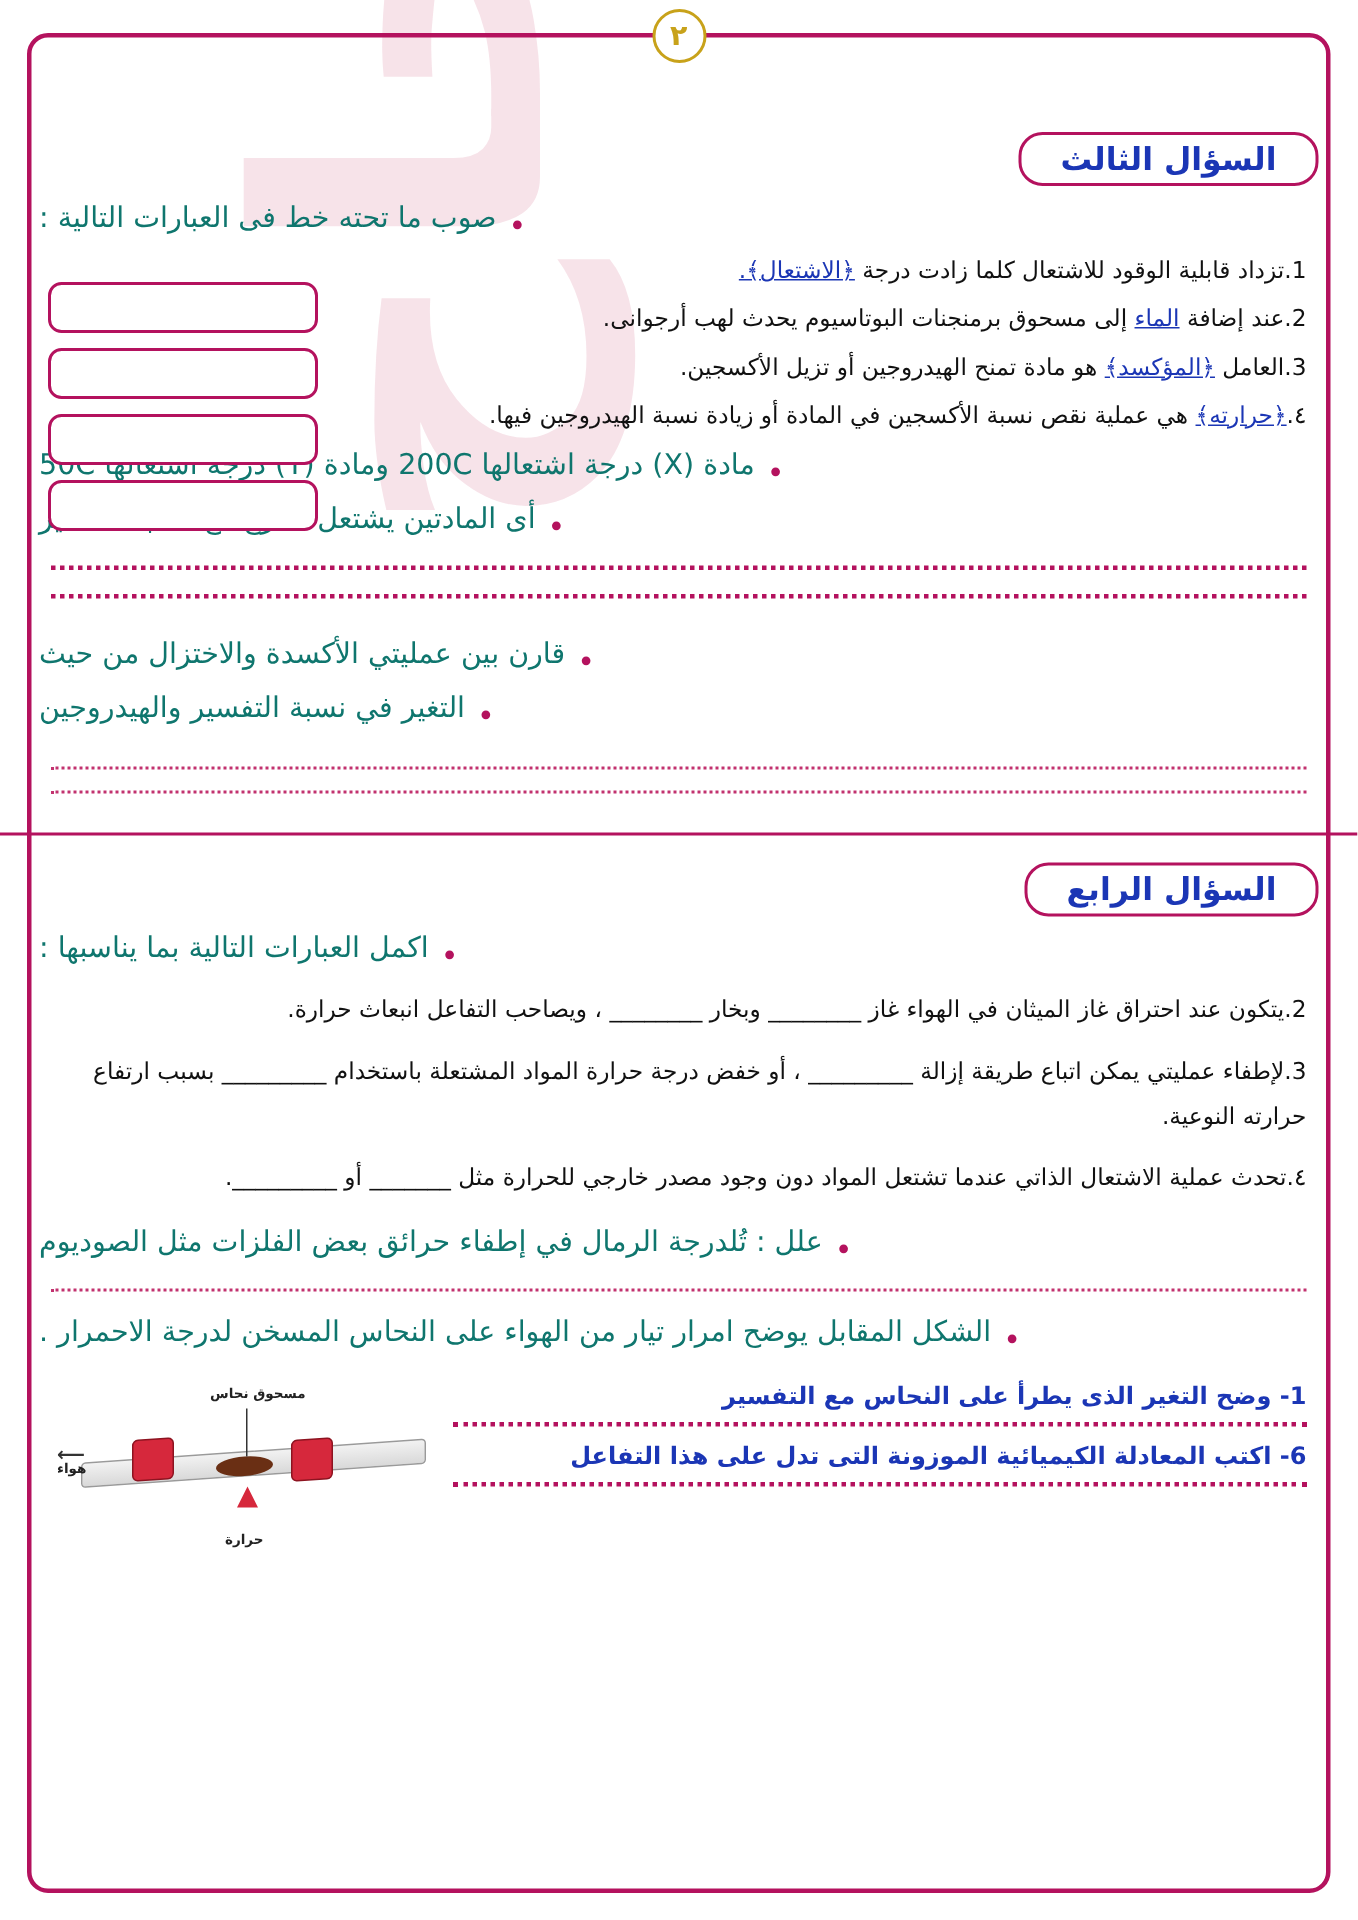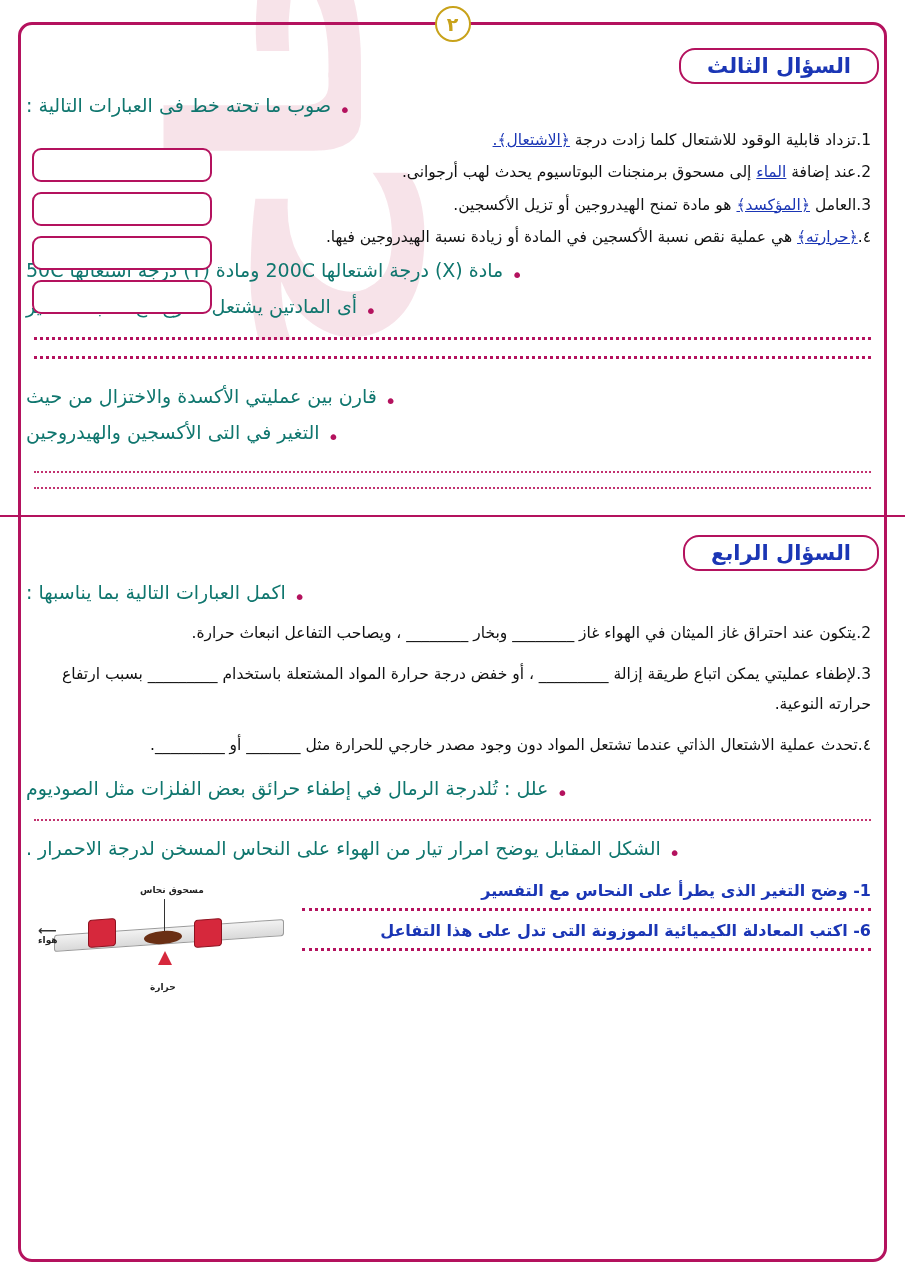--- a/index.html
+++ b/index.html
@@ -40,21 +40,21 @@
     font-size:260px;
     color:#f6dfe6;
     font-weight:bold;
     transform:rotate(-90deg);
     transform-origin:left top;
     white-space:nowrap;
     z-index:0;
     pointer-events:none;
     opacity:.85;
   }
-  .content{position:relative;z-index:2;}
+  .content{position:relative;z-index:2;margin-top:40px;}
   
   .q-label{
     display:inline-block;
     border:2px solid #b4125e;
     border-radius:16px;
     padding:4px 26px;
     color:#1b36b5;
     font-size:21px;
     font-weight:bold;
     background:#fff;
@@ -277,21 +277,21 @@
     <div class="bullet-line" style="justify-content:flex-start;margin-top:26px;">
       <div style="margin-right:auto;display:flex;">
         <span class="bullet">•</span>
         <span class="bullet-text">قارن بين عمليتي الأكسدة والاختزال من حيث</span>
       </div>
     </div>
 
     <div class="bullet-line" style="justify-content:flex-start;">
       <div style="margin-right:auto;display:flex;">
         <span class="bullet">•</span>
-        <span class="bullet-text">التغير في التى الأكسجين والهيدروجين</span>
+        <span class="bullet-text">التغير في نسبة التفسير والهيدروجين</span>
       </div>
     </div>
 
     <div class="dots thin" style="margin-top:24px;"></div>
     <div class="dots thin"></div>
   </div>
 
   <div class="section-divider" style="margin-top:26px;"></div>
 
   <div>

